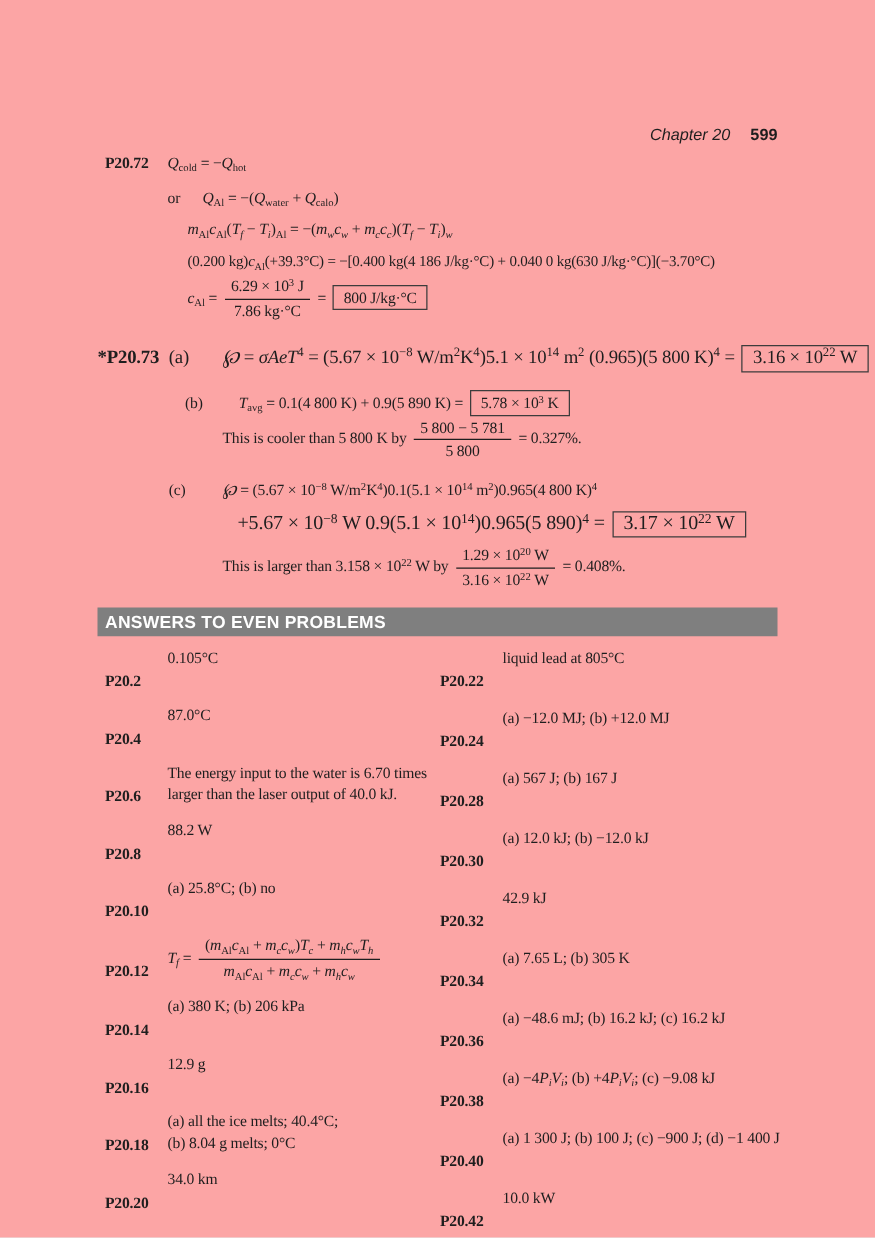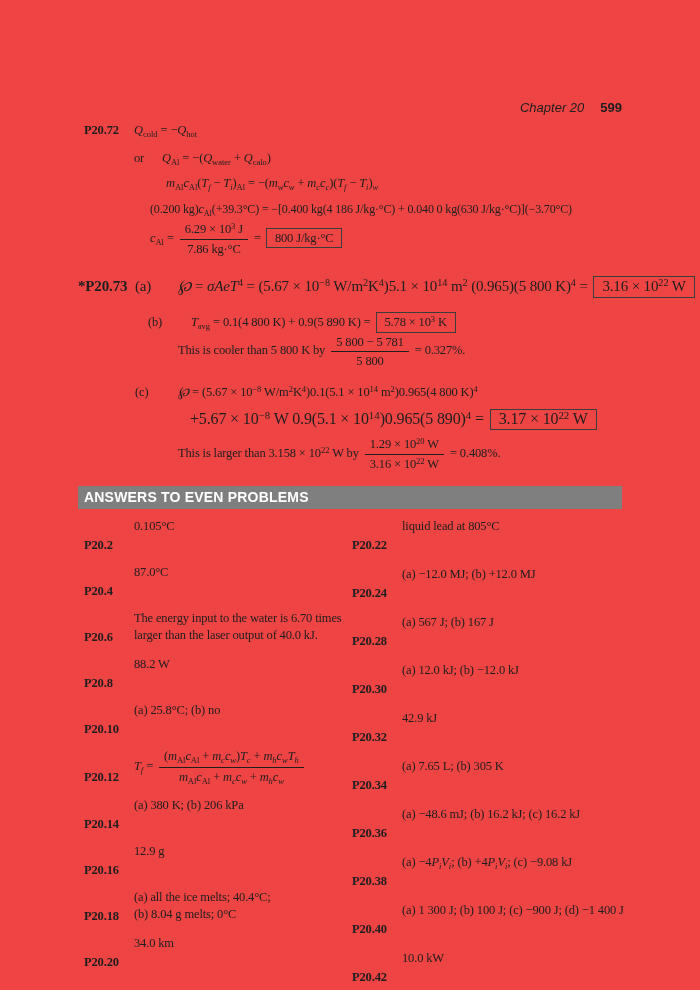--- a/index.html
+++ b/index.html
@@ -1,34 +1,34 @@
 <!DOCTYPE html>
 <html><head>
 <meta charset="utf-8">
 <style>
   html,body{margin:0;padding:0;background:#e8e8e8;}
-  .page{position:relative;width:700px;height:990px;background:#ef4444;
+  .page{position:relative;width:700px;height:990px;background:#fca5a5;
         font-family:"Liberation Serif",serif;color:#1e1e1e;overflow:hidden;}
 
   
   .header{position:absolute;top:100px;right:78px;font-family:"Liberation Sans",sans-serif;
           font-size:13px;}
   .header .chapter{font-style:italic;margin-right:16px;}
   .header .pageno{font-weight:bold;}
 
   
   .line{position:absolute;white-space:nowrap;font-size:12.5px;letter-spacing:-0.15px;line-height:16px;}
   .plabel{font-weight:bold;}
   .w50{display:inline-block;width:50px;}
   .w57{display:inline-block;width:57px;font-weight:bold;}
   .w43{display:inline-block;width:43px;}
   .w28{display:inline-block;width:28px;}
   #l72-1{left:84px;top:122px;}
   #l72-2{left:134px;top:150px;}
-  #l72-3{left:166px;top:175px;}
+  #l72-3{left:150px;top:175px;}
   #l72-4{left:150px;top:201px;font-size:12px;}
   #l72-5{left:150px;top:221px;}
   #l73-a{left:78px;top:276px;font-size:15px;}
   #l73-b{left:135px;top:312px;margin-left:13px;}
   #l73-btext{left:178px;top:334px;}
   #l73-c1{left:135px;top:384px;}
   #l73-c2{left:190px;top:409px;font-size:16px;text-align:right;}
   #l73-ctext{left:178px;top:436px;}
 
   

